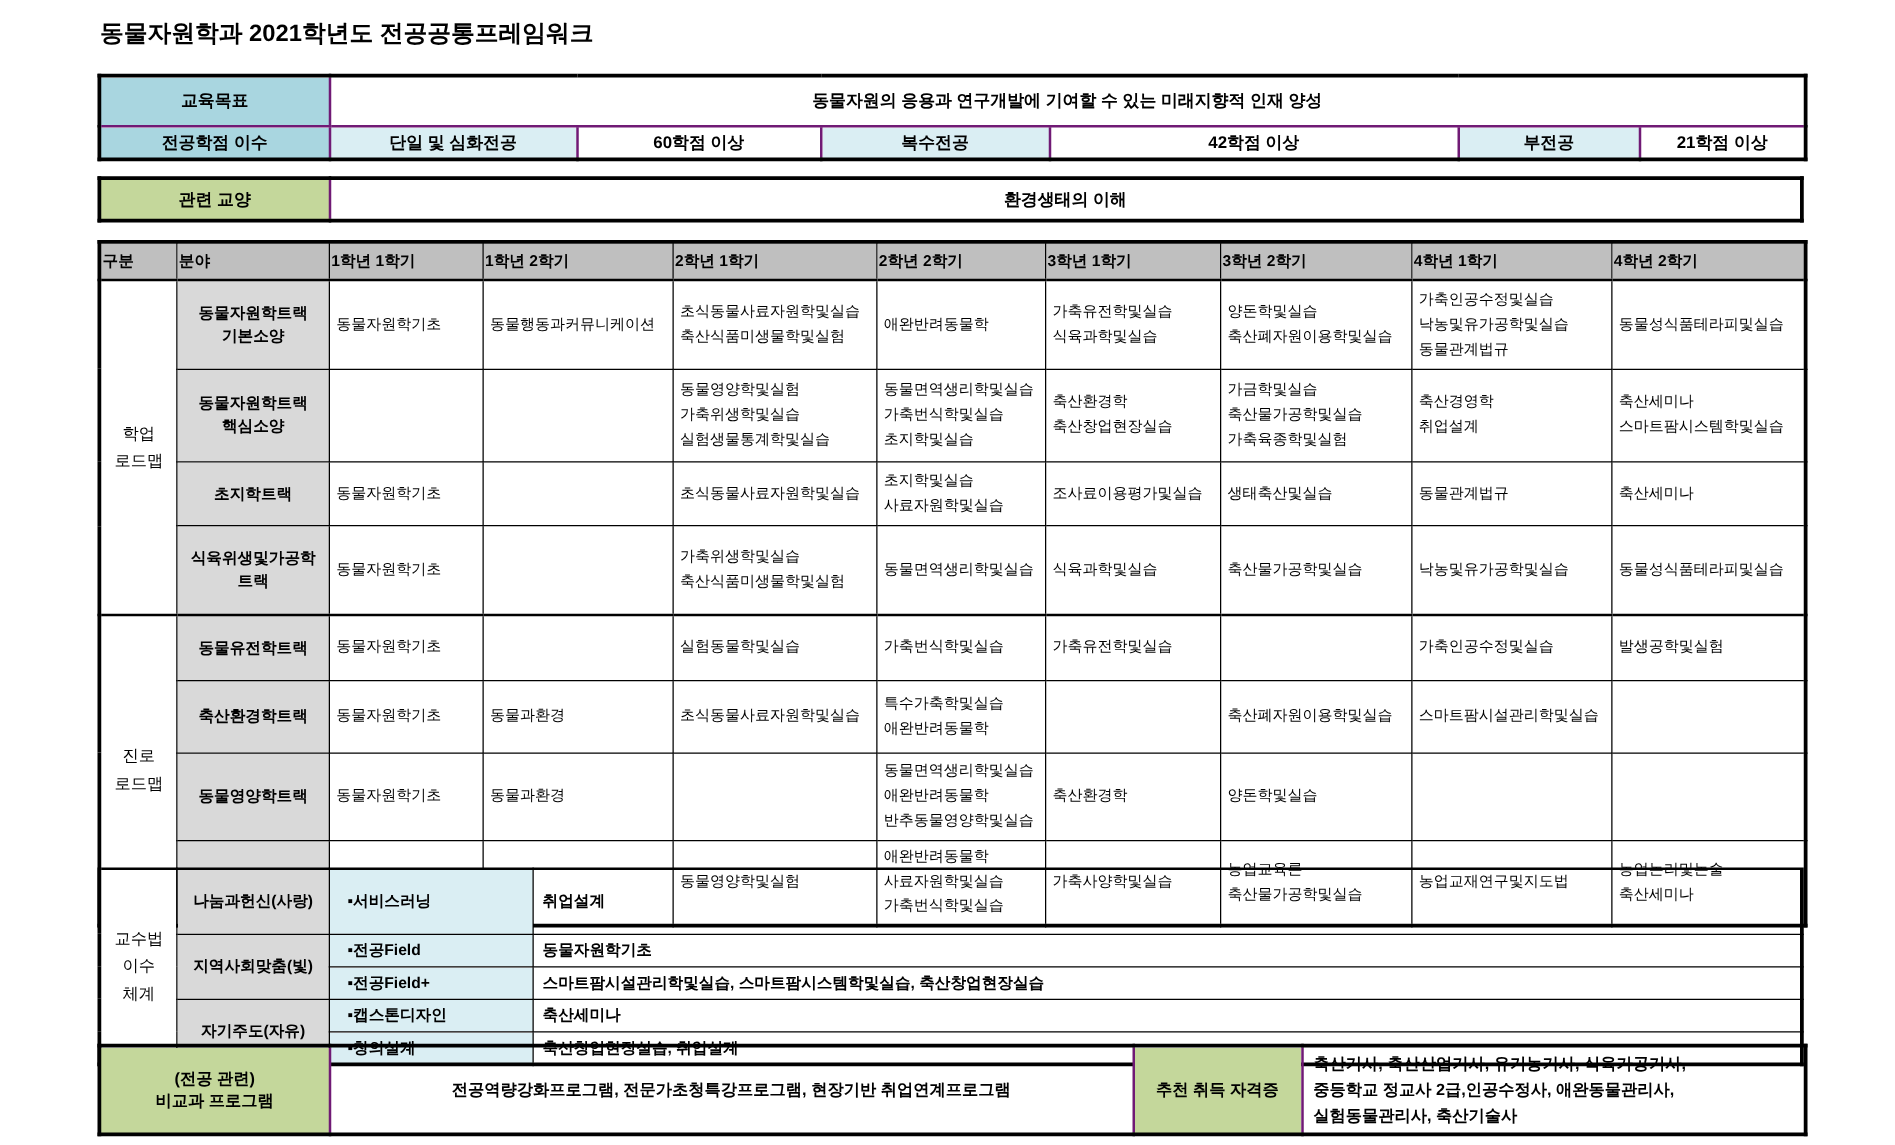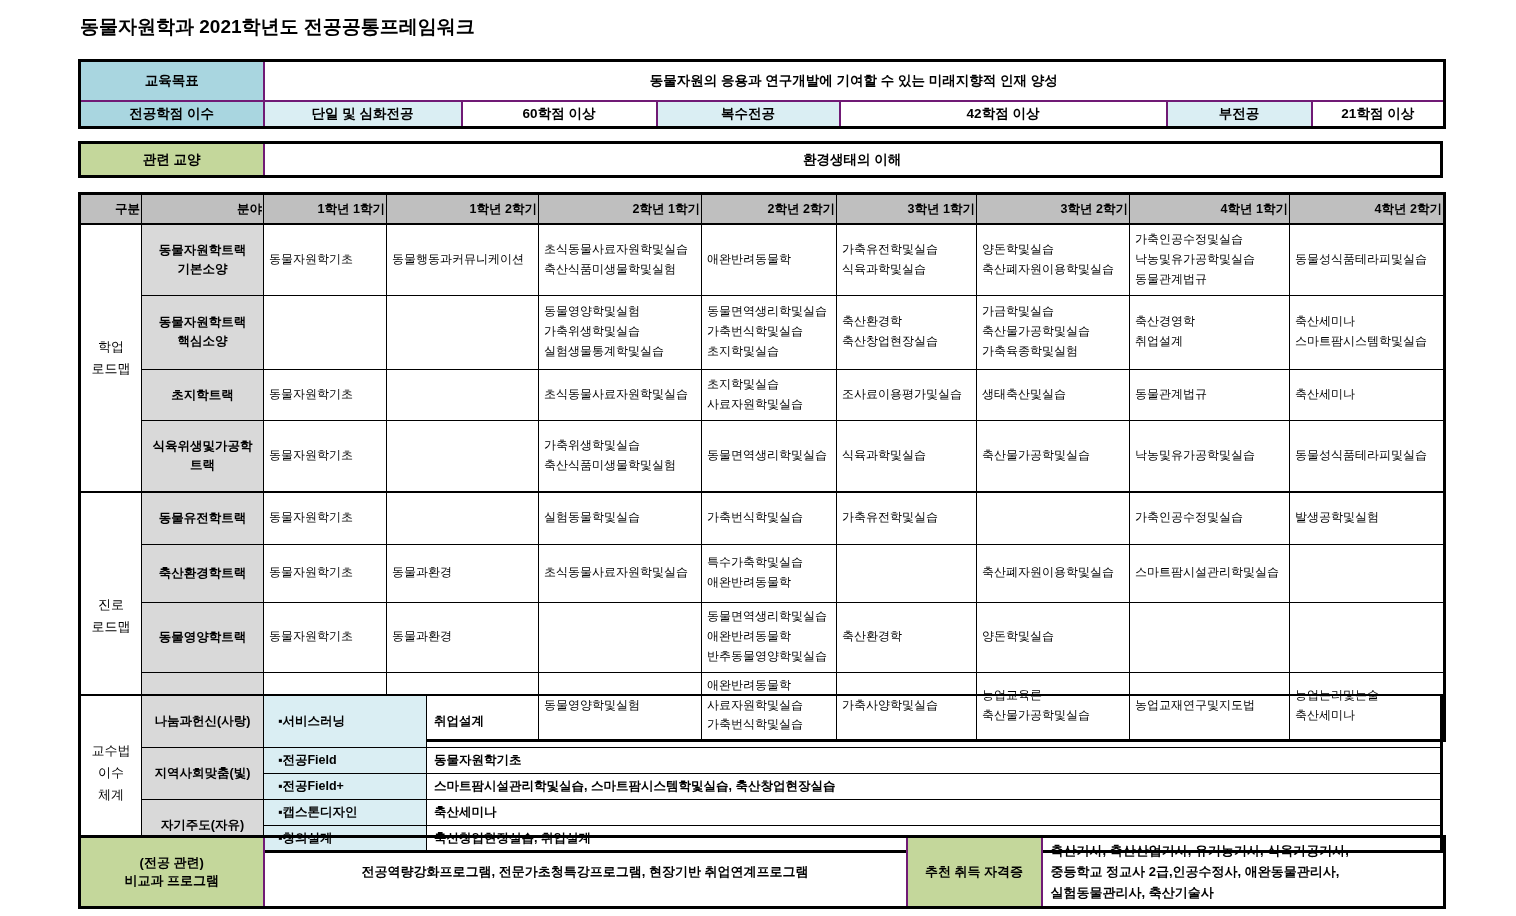--- a/index.html
+++ b/index.html
@@ -20,21 +20,21 @@
     font-weight:bold;font-size:13.5px;white-space:pre-line;padding:2px 4px;}
   .cell-cyan{background:var(--accent_cyan);}
   .cell-cyan-light{background:var(--accent_cyan_light);margin-left:13px;}
   .cell-green{background:var(--accent_green);}
   .goal-text{font-size:15px;}
 
   
   .tbl-main{border:3px solid #000;}
   .tbl-main td{border:1px solid #000;vertical-align:middle;}
   .head-cell{background:var(--header_gray);font-weight:bold;font-size:12.5px;
-    text-align:right;height:26px;border-bottom:2.5px solid #000 !important;}
+    text-align:left;height:26px;border-bottom:2.5px solid #000 !important;}
   .group-cell{background:#fff;text-align:center;font-size:13px;white-space:pre-line;line-height:1.7;}
   .field-cell{background:var(--field_gray);font-weight:bold;font-size:12.5px;
     text-align:center;white-space:pre-line;line-height:1.5;padding:16px 3px;}
   .course-cell{font-size:12px;text-align:left;padding:2px 5px;
     white-space:pre-line;line-height:1.65;}
   tr.section-start td{border-top:2.5px solid #000;}
 
   
   .method-cell{background:var(--accent_cyan_light);font-weight:bold;font-size:12.5px;
     text-align:left;padding:2px 14px;}

